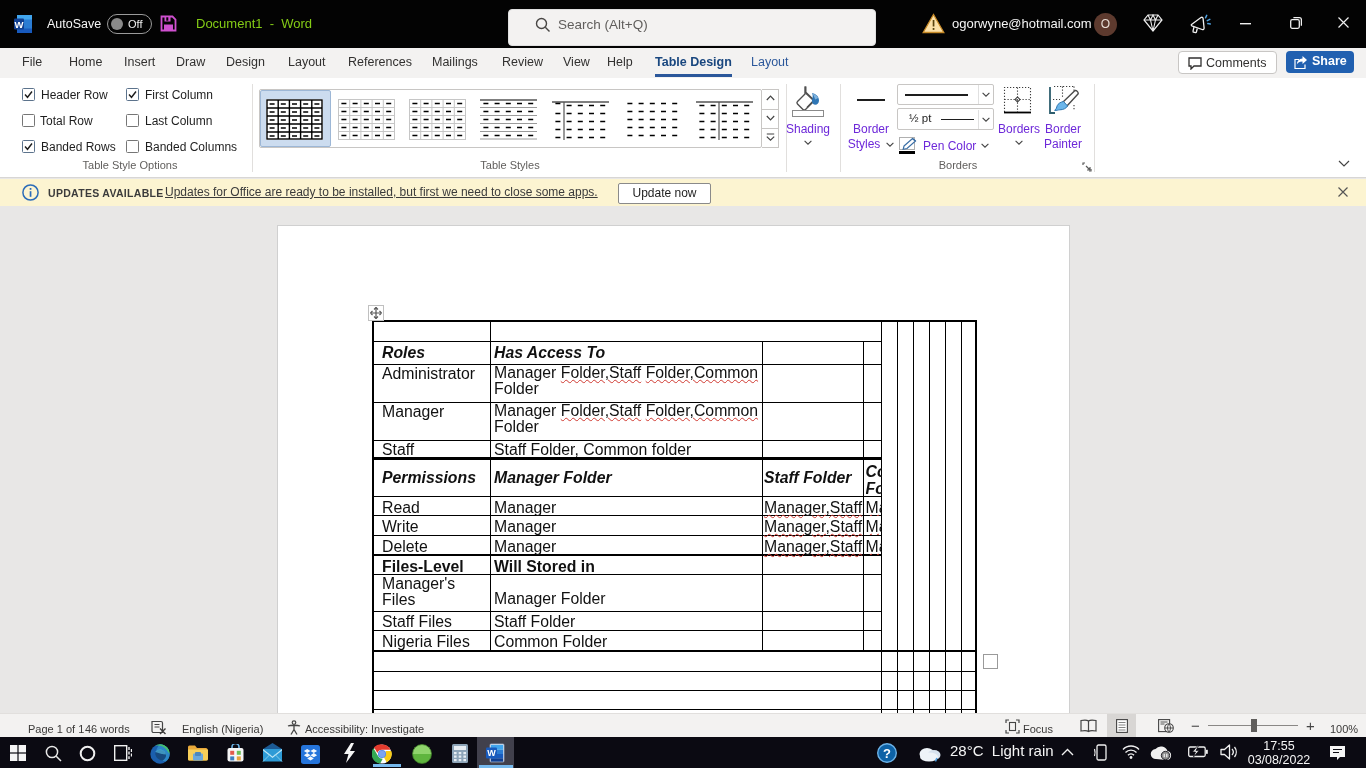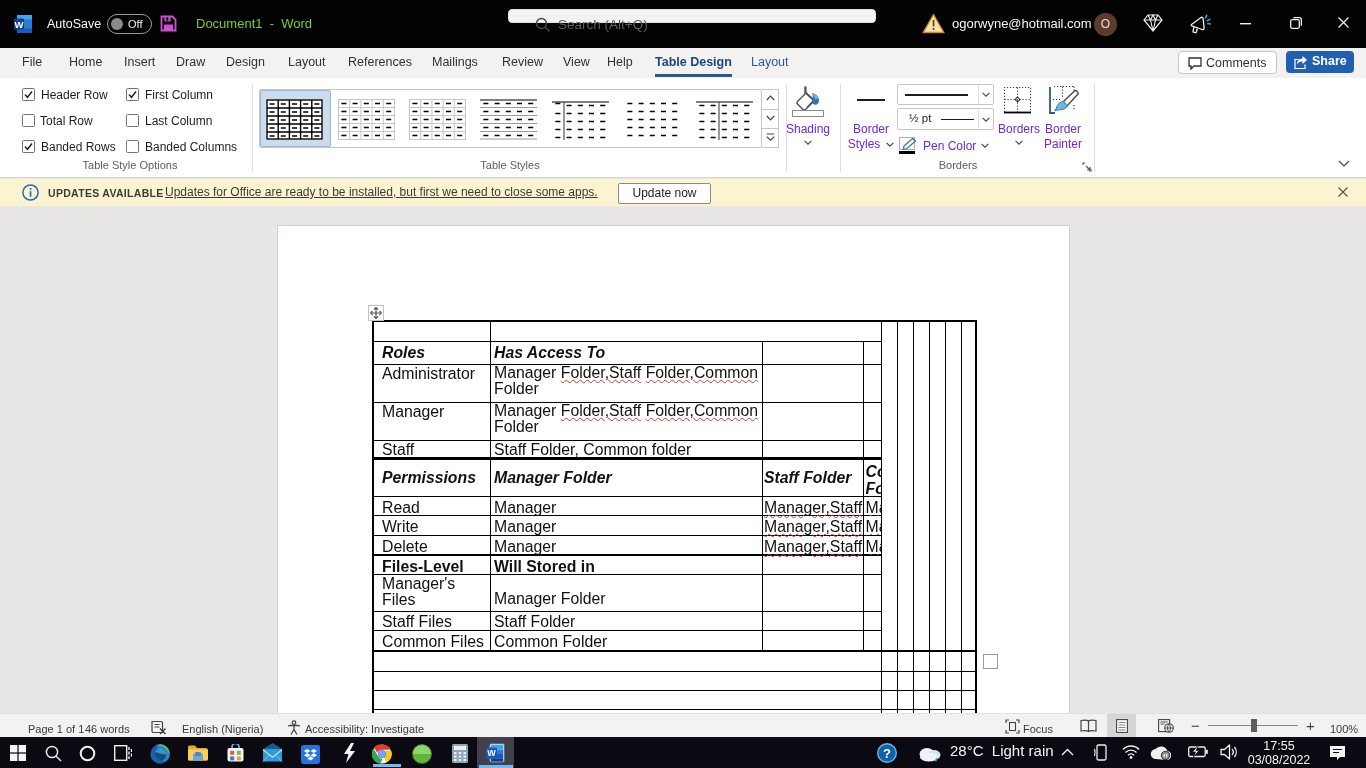--- a/index.html
+++ b/index.html
@@ -43,21 +43,21 @@
   </div>
 
   <svg class="abs" style="left:160px;top:15px" width="17" height="17" viewBox="0 0 17 17">
     <path d="M1.5 1.5 h11 l3 3 v11 h-14 z" fill="none" stroke="#cf50cf" stroke-width="1.8"></path>
     <rect x="4.5" y="1.5" width="6" height="5" fill="#cf50cf"></rect>
     <rect x="6.3" y="2.3" width="2" height="3.4" fill="#030303"></rect>
     <rect x="4" y="9.5" width="9" height="6" fill="#cf50cf"></rect>
   </svg>
   <div class="abs" style="left:196px;top:16px;font-size:13px;color:#84cc16">Document1&nbsp; -&nbsp; Word</div>
 
-  <div class="abs" style="left:508px;top:9px;width:368px;height:14px;background:#f3f2f1;border:1px solid #e0e0e0;border-radius:4px;">
+  <div class="abs" style="left:508px;top:9px;width:368px;height:37px;background:#f3f2f1;border:1px solid #e0e0e0;border-radius:4px;">
     <svg class="abs" style="left:26px;top:7px" width="16" height="16" viewBox="0 0 16 16">
       <circle cx="6.5" cy="6.5" r="5" fill="none" stroke="#484644" stroke-width="1.4"></circle>
       <line x1="10.3" y1="10.3" x2="14.5" y2="14.5" stroke="#484644" stroke-width="1.4"></line>
     </svg>
     <div class="abs" style="left:49px;top:7px;font-size:13.5px;color:#605e5c">Search (Alt+Q)</div>
   </div>
 
   <svg class="abs" style="left:922px;top:13px" width="23" height="21" viewBox="0 0 23 21">
     <path d="M11.5 1.5 L21.8 19.5 H1.2 Z" fill="#fce1a9" stroke="#c88b28" stroke-width="1.3"></path>
     <rect x="10.7" y="7" width="1.7" height="6.5" fill="#59430e"></rect>
@@ -432,21 +432,21 @@
 
   <div class="ct" style="left:105px;top:333.5px;font-weight:bold">Files-Level</div>
   <div class="ct" style="left:217px;top:333.5px;font-weight:bold">Will Stored in</div>
 
   <div class="ct" style="left:105px;top:350.5px">Manager's<br>Files</div>
   <div class="ct" style="left:217px;top:366px">Manager Folder</div>
 
   <div class="ct" style="left:105px;top:389px">Staff Files</div>
   <div class="ct" style="left:217px;top:389px">Staff Folder</div>
 
-  <div class="ct" style="left:105px;top:408.5px">Common Files</div>
+  <div class="ct" style="left:105px;top:408.5px">Nigeria Files</div>
   <div class="ct" style="left:217px;top:408.5px">Common Folder</div>
 </div>
   </div>
 <div id="statusbar">
   <div class="abs" style="left:28px;top:9px">Page 1 of 1</div>
   <div class="abs" style="left:85px;top:9px">46 words</div>
   <svg class="abs" style="left:151px;top:6px" width="16" height="15" viewBox="0 0 16 15">
     <path d="M1 1.5 h9 a1.5 1.5 0 0 1 1.5 1.5 v9.5 h-9 A1.5 1.5 0 0 1 1 11 z" fill="none" stroke="#444" stroke-width="1.2"></path>
     <path d="M3.5 4.5 h5 M3.5 7 h5" stroke="#444" stroke-width="1"></path>
     <path d="M9 8.5 l5.5 5.5 M14.5 8.5 L9 14" stroke="#3b3a39" stroke-width="1.4"></path>

